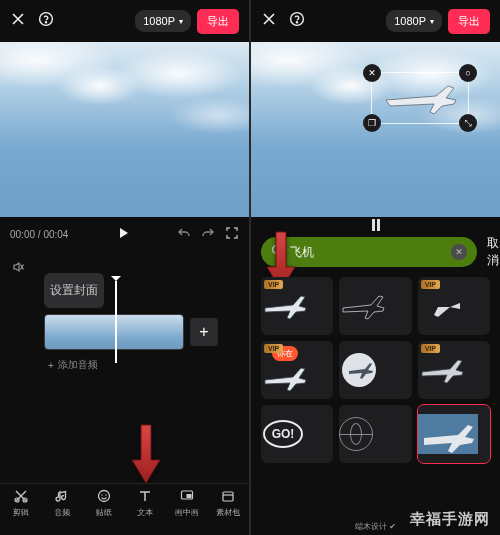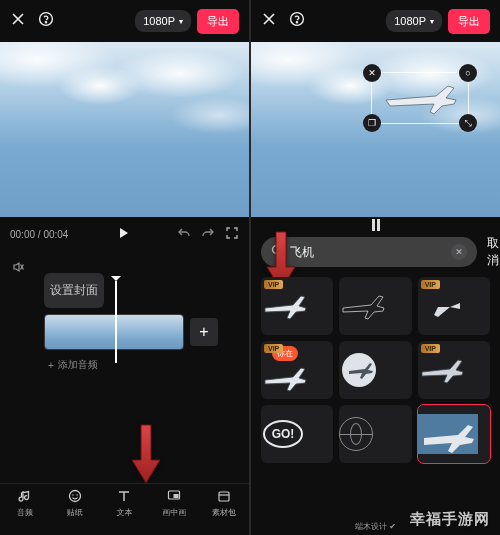--- a/index.html
+++ b/index.html
@@ -42,21 +42,21 @@
   .add-audio { color:#888; font-size:10px; margin-left:36px; margin-top:8px; display:flex; align-items:center; gap:4px; }
   .playhead { position:absolute; left:46%; top:30px; width:2px; height:82px; background:#fff; }
   .playhead::before{content:"";position:absolute;top:-5px;left:-4px;border:5px solid transparent;border-top-color:#fff;}
   .bottom-nav { position:absolute; bottom:0; left:0; right:0; height:52px; display:flex; padding:4px 0 2px; border-top:1px solid #262628; background:#0e0e0e; }
   .nav-item { flex:1; display:flex; flex-direction:column; align-items:center; gap:3px; color:#a9a9ab; font-size:8px; }
   .nav-item svg{width:16px;height:16px}
   .big-arrow { position:absolute; left:130px; bottom:50px; filter:drop-shadow(0 1px 2px rgba(0,0,0,.5)); }
   .big-arrow svg,.big-arrow2 svg{ display:block; }
   .big-arrow2 { position:absolute; left:14px; top:230px; filter:drop-shadow(0 1px 2px rgba(0,0,0,.5)); }
   .search-wrap { display:flex; align-items:center; gap:10px; padding:8px 10px; margin-top:10px; }
-  .search-box { flex:1; background:#404040; border-radius:16px; height:30px; display:flex; align-items:center; padding:0 10px; color:#bbb; font-size:12px; gap:6px; }
+  .search-box { flex:1; background:#4d7c0f; border-radius:16px; height:30px; display:flex; align-items:center; padding:0 10px; color:#bbb; font-size:12px; gap:6px; }
   .search-box input { flex:1; background:transparent; border:0; color:#eee; font-size:12px; outline:none; }
   .clear-dot { width:16px; height:16px; background:#4c4c4e; border-radius:50%; display:flex; align-items:center; justify-content:center; font-size:9px; color:#bbb; }
   .cancel { color:#eee; font-size:12px; }
   .sticker-grid { display:grid; grid-template-columns:repeat(3,1fr); gap:6px; padding:0 10px 30px; }
   .chip { position:relative; aspect-ratio:1.25/1; background:#1e1e20; border-radius:6px; display:flex; align-items:center; justify-content:flex-start; overflow:hidden; }
   .chip.sel { outline:1px solid #ff2d55; }
   .vip { position:absolute; top:3px; left:3px; background:linear-gradient(90deg,#b07026,#e0a854); color:#3b2508; font-size:7px; font-weight:700; padding:1px 4px; border-radius:2px; }
   .bubbletag { background:#ff5630; color:#fff; font-size:8px; padding:2px 5px; border-radius:8px; }
   .globe { width:34px; height:34px; border:1.5px solid #8a8a8e; border-radius:50%; position:relative; }
   .globe::before{content:"";position:absolute;inset:5px 10px;border:1px solid #8a8a8e;border-radius:50%;}
@@ -148,20 +148,28 @@
               <stop offset="1" stop-color="#9e1f1f"></stop>
             </linearGradient>
           </defs>
         <path d="M11 2h10v35h9L16 60 2 37h9z" fill="url(#ga)" stroke="#6e1414" stroke-width="1"></path>
         </svg>
     </div>
 
     <div class="bottom-nav" id="nav">
         <div class="nav-item">
           <svg viewBox="0 0 16 16">
+            <path d="M3 3l10 10M13 3L3 13" stroke="#c9c9cc" stroke-width="1.4" fill="none"></path>
+            <circle cx="4" cy="12" r="2" fill="none" stroke="#c9c9cc" stroke-width="1.2"></circle>
+            <circle cx="12" cy="12" r="2" fill="none" stroke="#c9c9cc" stroke-width="1.2"></circle>
+          </svg>
+          <span>剪辑</span>
+        </div>
+        <div class="nav-item">
+          <svg viewBox="0 0 16 16">
             <path d="M6 3v8a2 2 0 11-1.5-1.9V5l7-1.5v6a2 2 0 11-1.5-1.9" fill="none" stroke="#c9c9cc" stroke-width="1.3"></path>
           </svg>
           <span>音频</span>
         </div>
         <div class="nav-item">
           <svg viewBox="0 0 16 16">
             <circle cx="8" cy="8" r="5.5" fill="none" stroke="#c9c9cc" stroke-width="1.3"></circle>
             <path d="M5.5 9.5a3 3 0 005 0" fill="none" stroke="#c9c9cc" stroke-width="1.2"></path>
             <circle cx="6" cy="7" r=".7" fill="#c9c9cc"></circle>
             <circle cx="10" cy="7" r=".7" fill="#c9c9cc"></circle>

